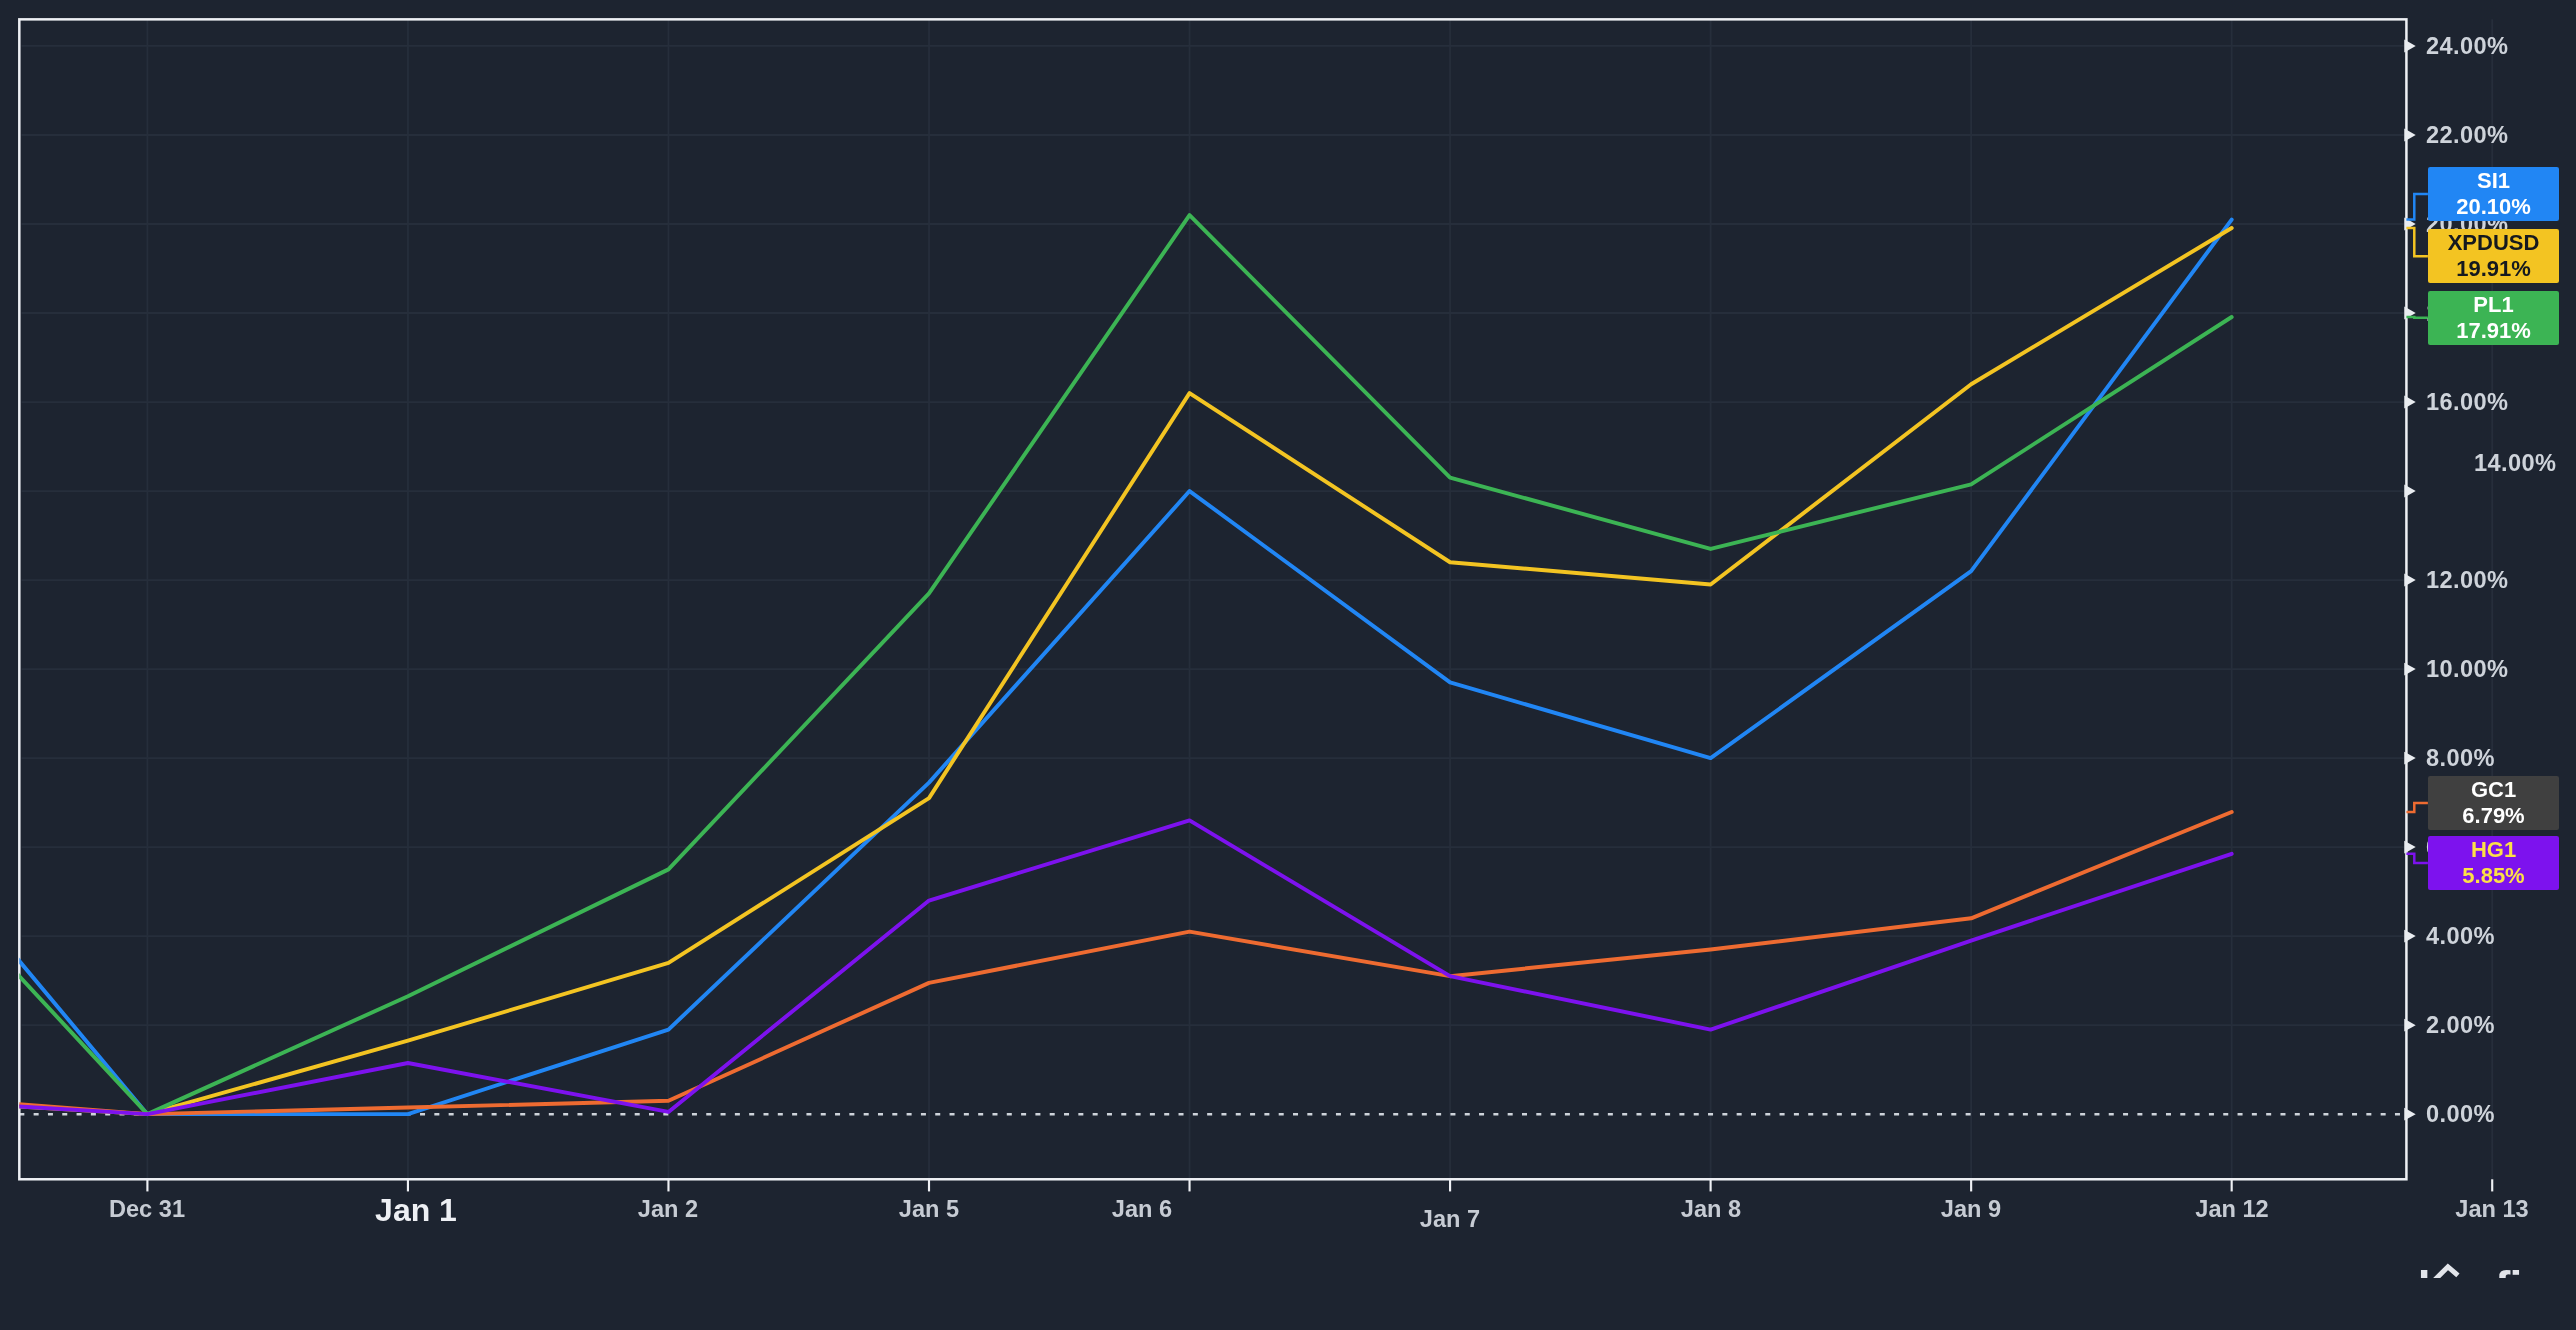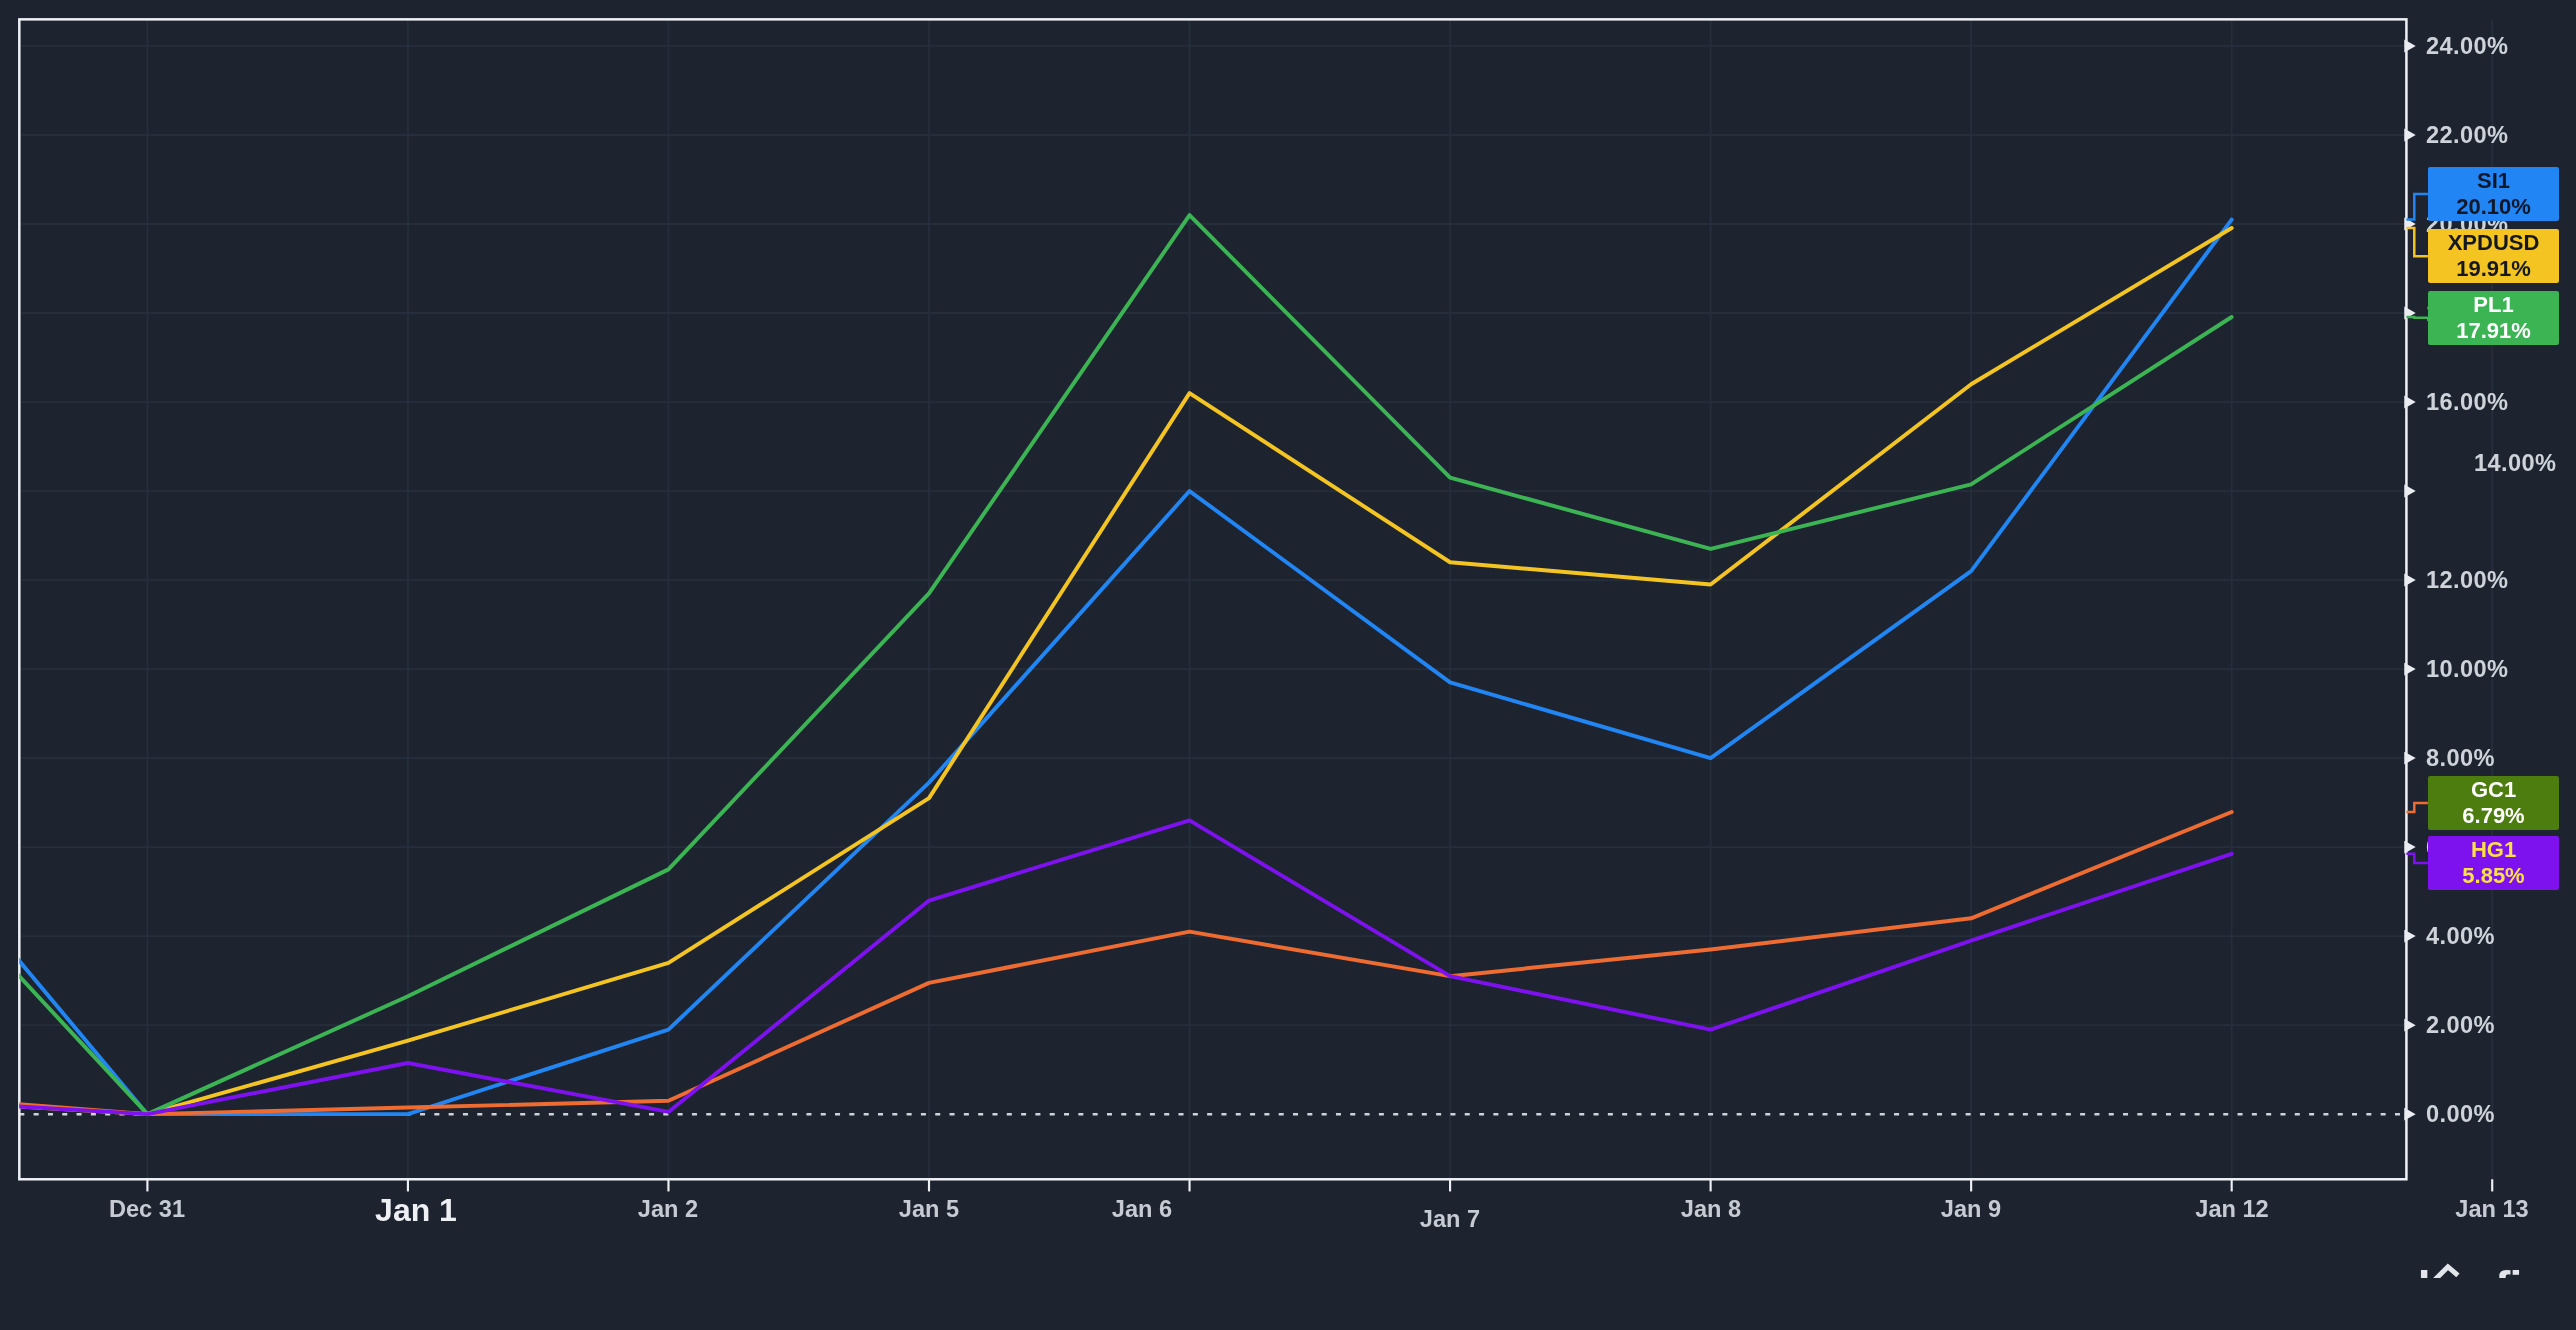--- a/index.html
+++ b/index.html
@@ -106,33 +106,33 @@
       <div class="xlabel" style="left: 668px;">Jan 2</div>
       <div class="xlabel" style="left: 929px;">Jan 5</div>
       <div class="xlabel" style="left: 1142px;">Jan 6</div>
       <div class="xlabel" style="left: 1450px; margin-top: 10px;">Jan 7</div>
       <div class="xlabel" style="left: 1711px;">Jan 8</div>
       <div class="xlabel" style="left: 1971px;">Jan 9</div>
       <div class="xlabel" style="left: 2232px;">Jan 12</div>
       <div class="xlabel" style="left: 2492px;">Jan 13</div>
     </div>
   <div id="badges">
-      <div class="badge" style="top: 167px; background: rgb(33, 134, 244); color: #0f172a;">
+      <div class="badge" style="top: 167px; background: rgb(33, 134, 244); color: #ffffff;">
         <span>SI1</span>
         <span>20.10%</span>
       </div>
       <div class="badge" style="top: 229px; background: rgb(243, 196, 34); color: rgb(21, 25, 31);">
         <span>XPDUSD</span>
         <span>19.91%</span>
       </div>
       <div class="badge" style="top: 291px; background: rgb(60, 180, 84); color: rgb(255, 255, 255);">
         <span>PL1</span>
         <span>17.91%</span>
       </div>
-      <div class="badge" style="top: 776px; background: #4d7c0f; color: rgb(255, 255, 255);">
+      <div class="badge" style="top: 776px; background: #404040; color: rgb(255, 255, 255);">
         <span>GC1</span>
         <span>6.79%</span>
       </div>
       <div class="badge" style="top: 836px; background: rgb(125, 18, 238); color: #fde047;">
         <span>HG1</span>
         <span>5.85%</span>
       </div>
     </div>
   <div class="logo">
     <svg width="57" height="60" viewBox="0 0 80 84">

